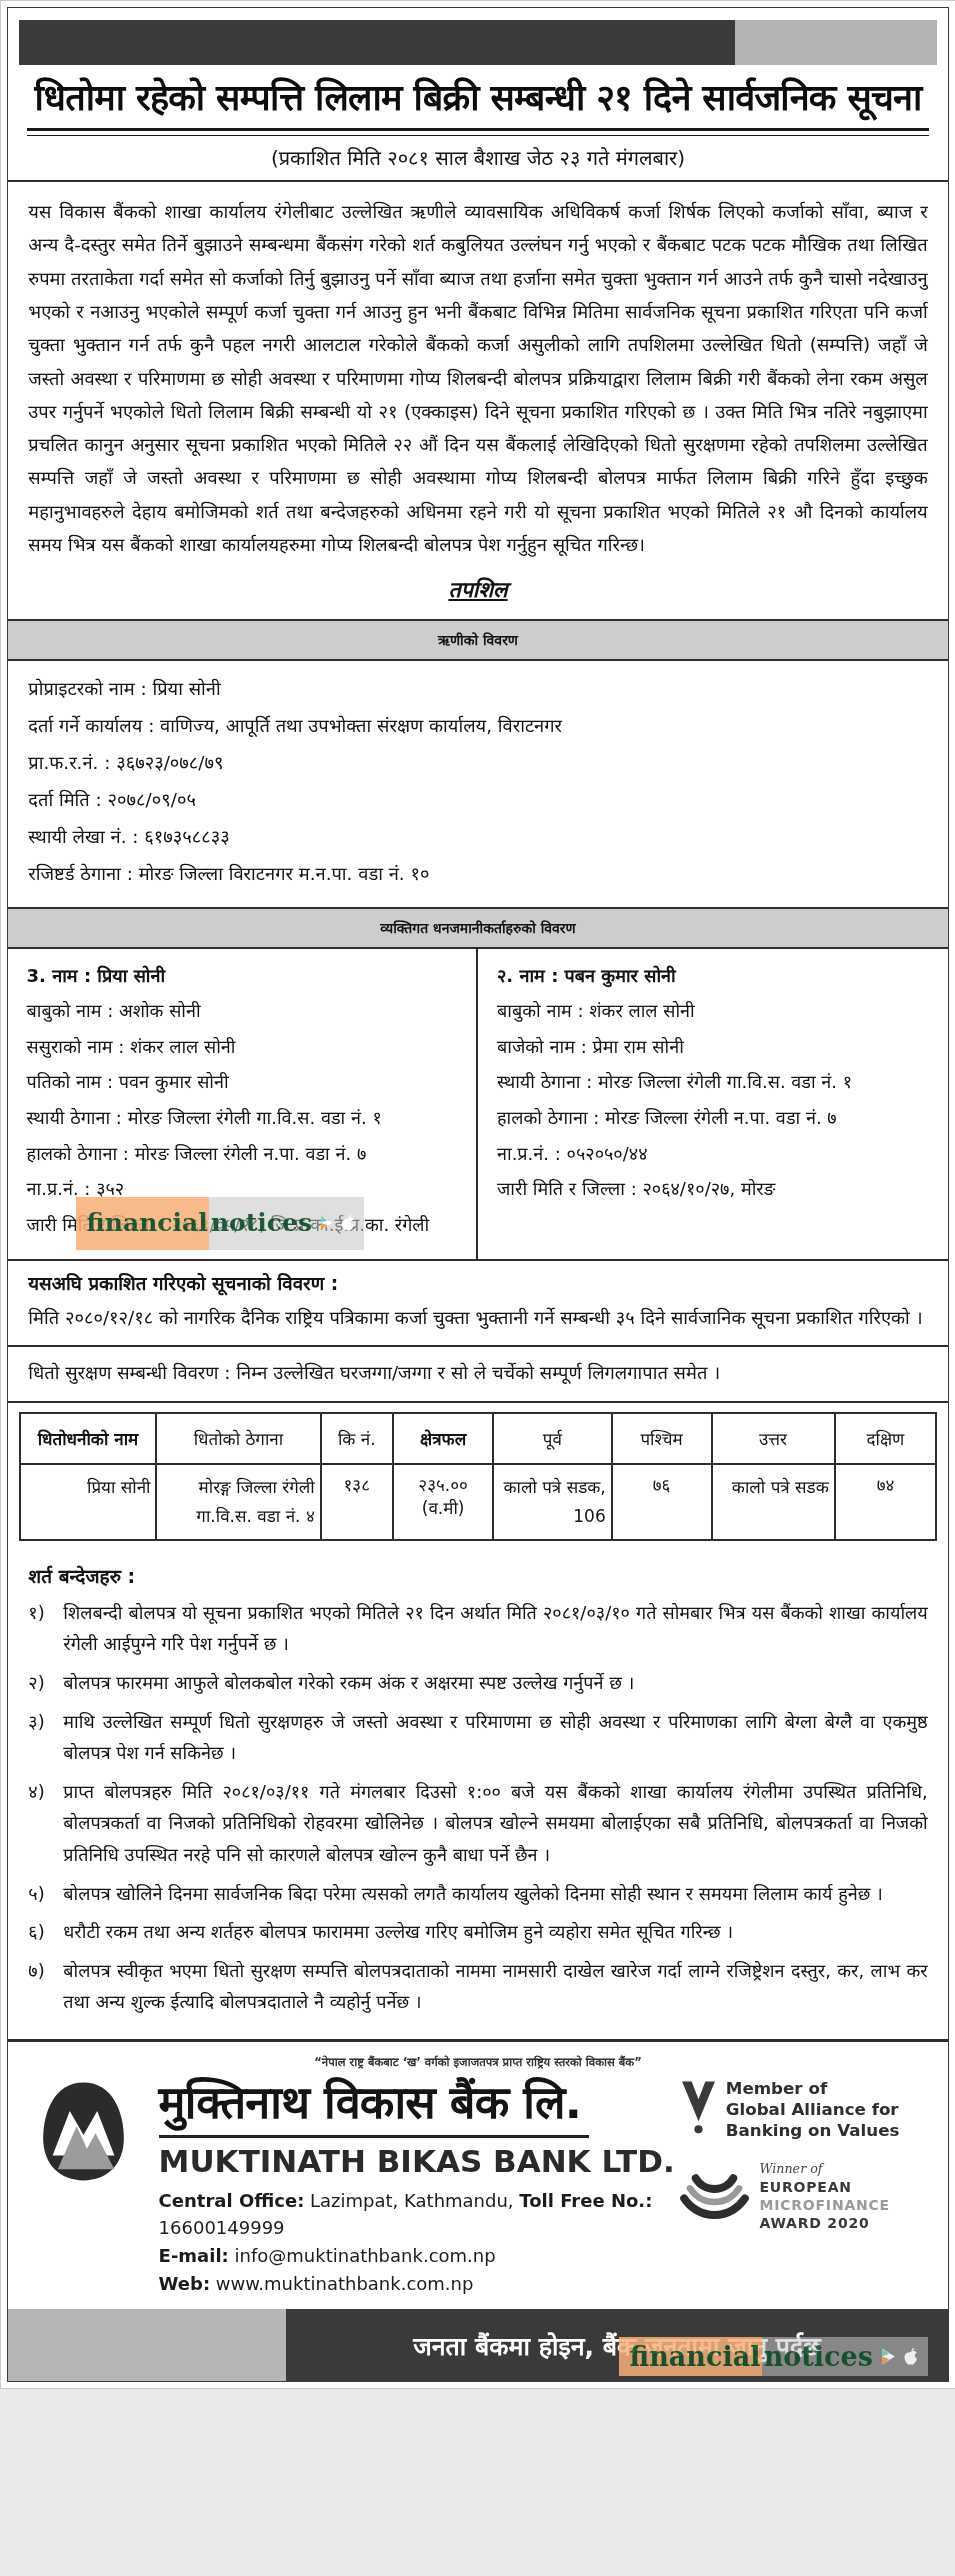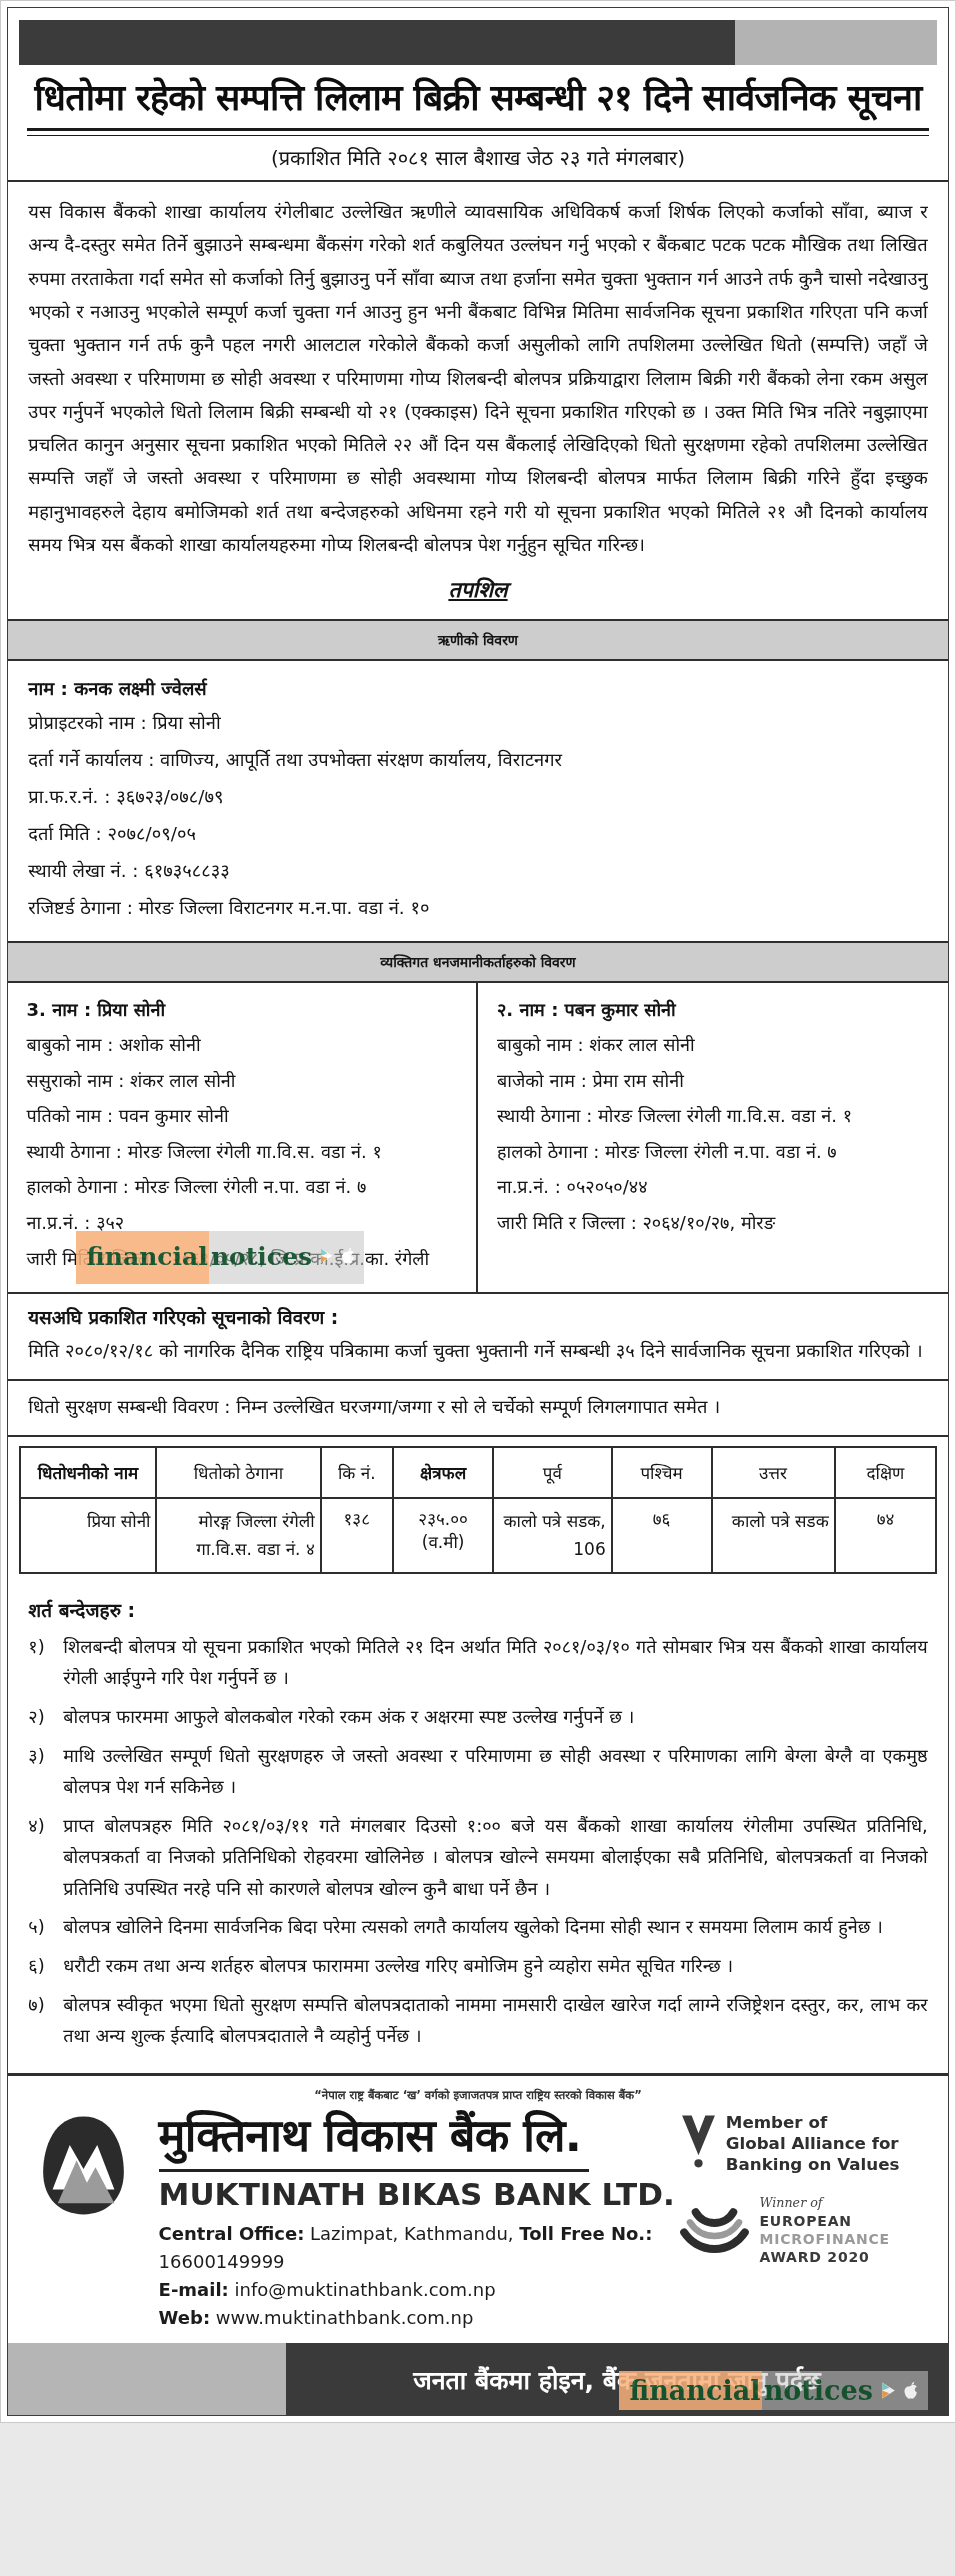--- a/index.html
+++ b/index.html
@@ -110,21 +110,20 @@
     </div>
 
     <div class="body-block">
       <div class="body-text">यस विकास बैंकको शाखा कार्यालय रंगेलीबाट उल्लेखित ऋणीले व्यावसायिक अधिविकर्ष कर्जा शिर्षक लिएको कर्जाको साँवा, ब्याज र अन्य दै-दस्तुर समेत तिर्ने बुझाउने सम्बन्धमा बैंकसंग गरेको शर्त कबुलियत उल्लंघन गर्नु भएको र बैंकबाट पटक पटक मौखिक तथा लिखित रुपमा तरताकेता गर्दा समेत सो कर्जाको तिर्नु बुझाउनु पर्ने साँवा ब्याज तथा हर्जाना समेत चुक्ता भुक्तान गर्न आउने तर्फ कुनै चासो नदेखाउनु भएको र नआउनु भएकोले सम्पूर्ण कर्जा चुक्ता गर्न आउनु हुन भनी बैंकबाट विभिन्न मितिमा सार्वजनिक सूचना प्रकाशित गरिएता पनि कर्जा चुक्ता भुक्तान गर्न तर्फ कुनै पहल नगरी आलटाल गरेकोले बैंकको कर्जा असुलीको लागि तपशिलमा उल्लेखित धितो (सम्पत्ति) जहाँ जे जस्तो अवस्था र परिमाणमा छ सोही अवस्था र परिमाणमा गोप्य शिलबन्दी बोलपत्र प्रक्रियाद्वारा लिलाम बिक्री गरी बैंकको लेना रकम असुल उपर गर्नुपर्ने भएकोले धितो लिलाम बिक्री सम्बन्धी यो २१ (एक्काइस) दिने सूचना प्रकाशित गरिएको छ । उक्त मिति भित्र नतिरे नबुझाएमा प्रचलित कानुन अनुसार सूचना प्रकाशित भएको मितिले २२ औं दिन यस बैंकलाई लेखिदिएको धितो सुरक्षणमा रहेको तपशिलमा उल्लेखित सम्पत्ति जहाँ जे जस्तो अवस्था र परिमाणमा छ सोही अवस्थामा गोप्य शिलबन्दी बोलपत्र मार्फत लिलाम बिक्री गरिने हुँदा इच्छुक महानुभावहरुले देहाय बमोजिमको शर्त तथा बन्देजहरुको अधिनमा रहने गरी यो सूचना प्रकाशित भएको मितिले २१ औ दिनको कार्यालय समय भित्र यस बैंकको शाखा कार्यालयहरुमा गोप्य शिलबन्दी बोलपत्र पेश गर्नुहुन सूचित गरिन्छ।</div>
       <div class="tapasil">तपशिल</div>
     </div>
 
     <div class="secbar">ऋणीको विवरण</div>
 
     <div class="borrower-block">
-      <div class="bold-line">नाम : कनक लक्ष्मी ज्वेलर्स</div>
       <div class="gline">प्रोप्राइटरको नाम : प्रिया सोनी</div>
       <div class="gline">दर्ता गर्ने कार्यालय : वाणिज्य, आपूर्ति तथा उपभोक्ता संरक्षण कार्यालय, विराटनगर</div>
       <div class="gline">प्रा.फ.र.नं. : ३६७२३/०७८/७९</div>
       <div class="gline">दर्ता मिति : २०७८/०९/०५</div>
       <div class="gline">स्थायी लेखा नं. : ६१७३५८८३३</div>
       <div class="gline">रजिष्टर्ड ठेगाना : मोरङ जिल्ला विराटनगर म.न.पा. वडा नं. १०</div>
     </div>
 
     <div class="secbar">व्यक्तिगत धनजमानीकर्ताहरुको विवरण</div>
 

